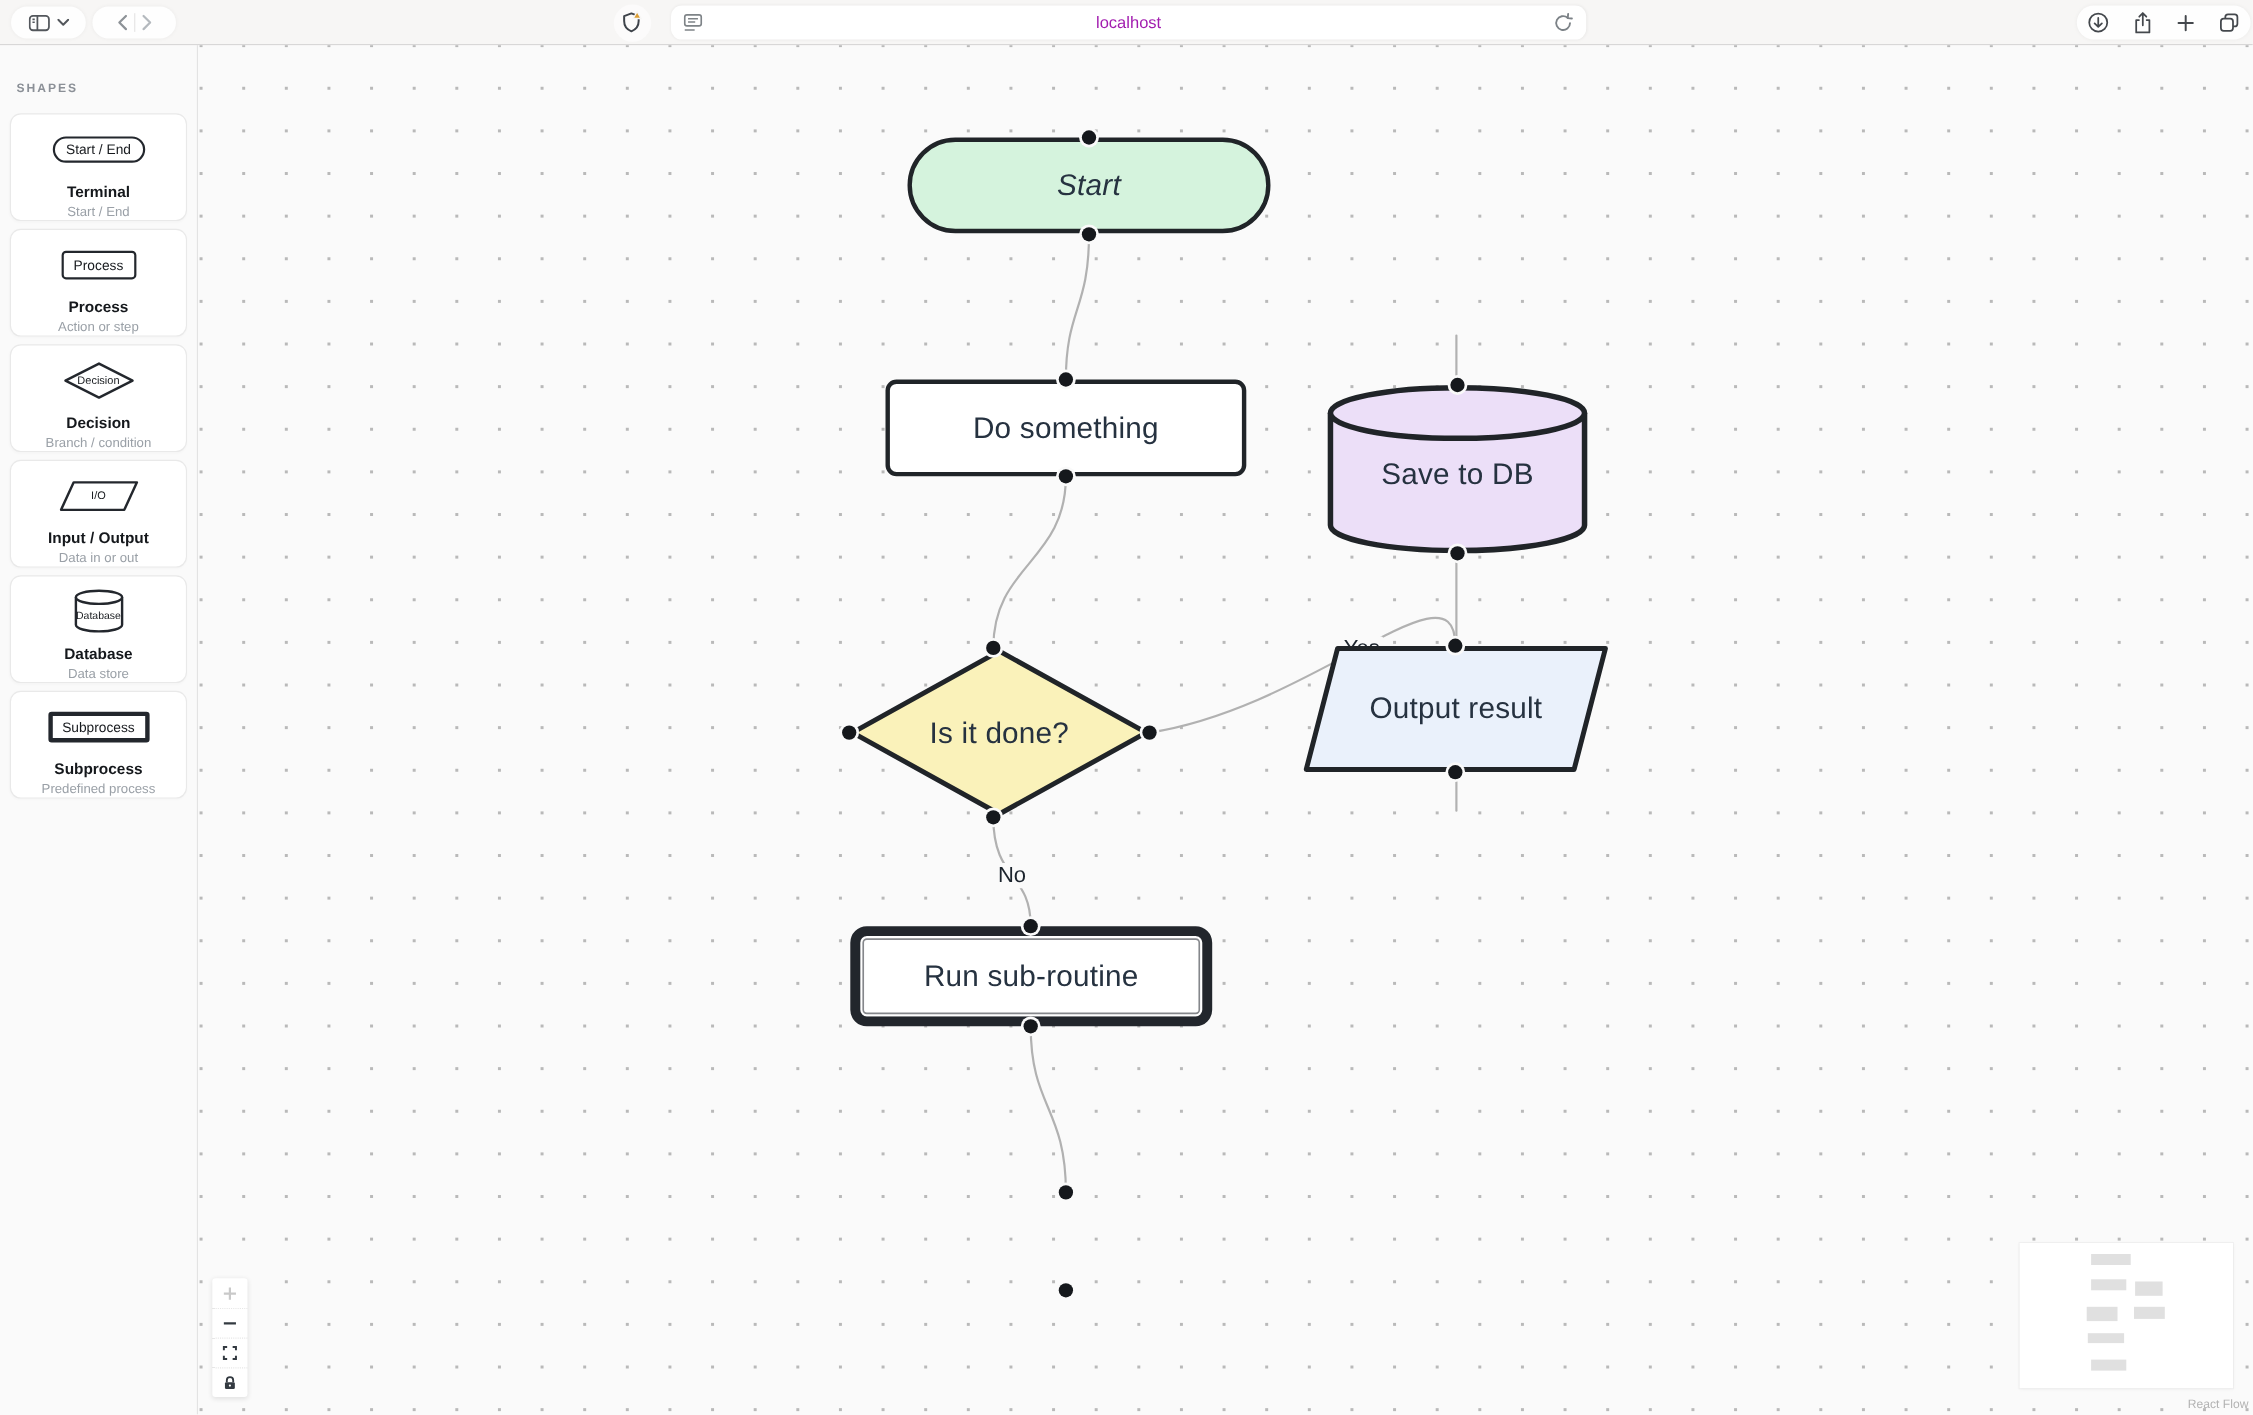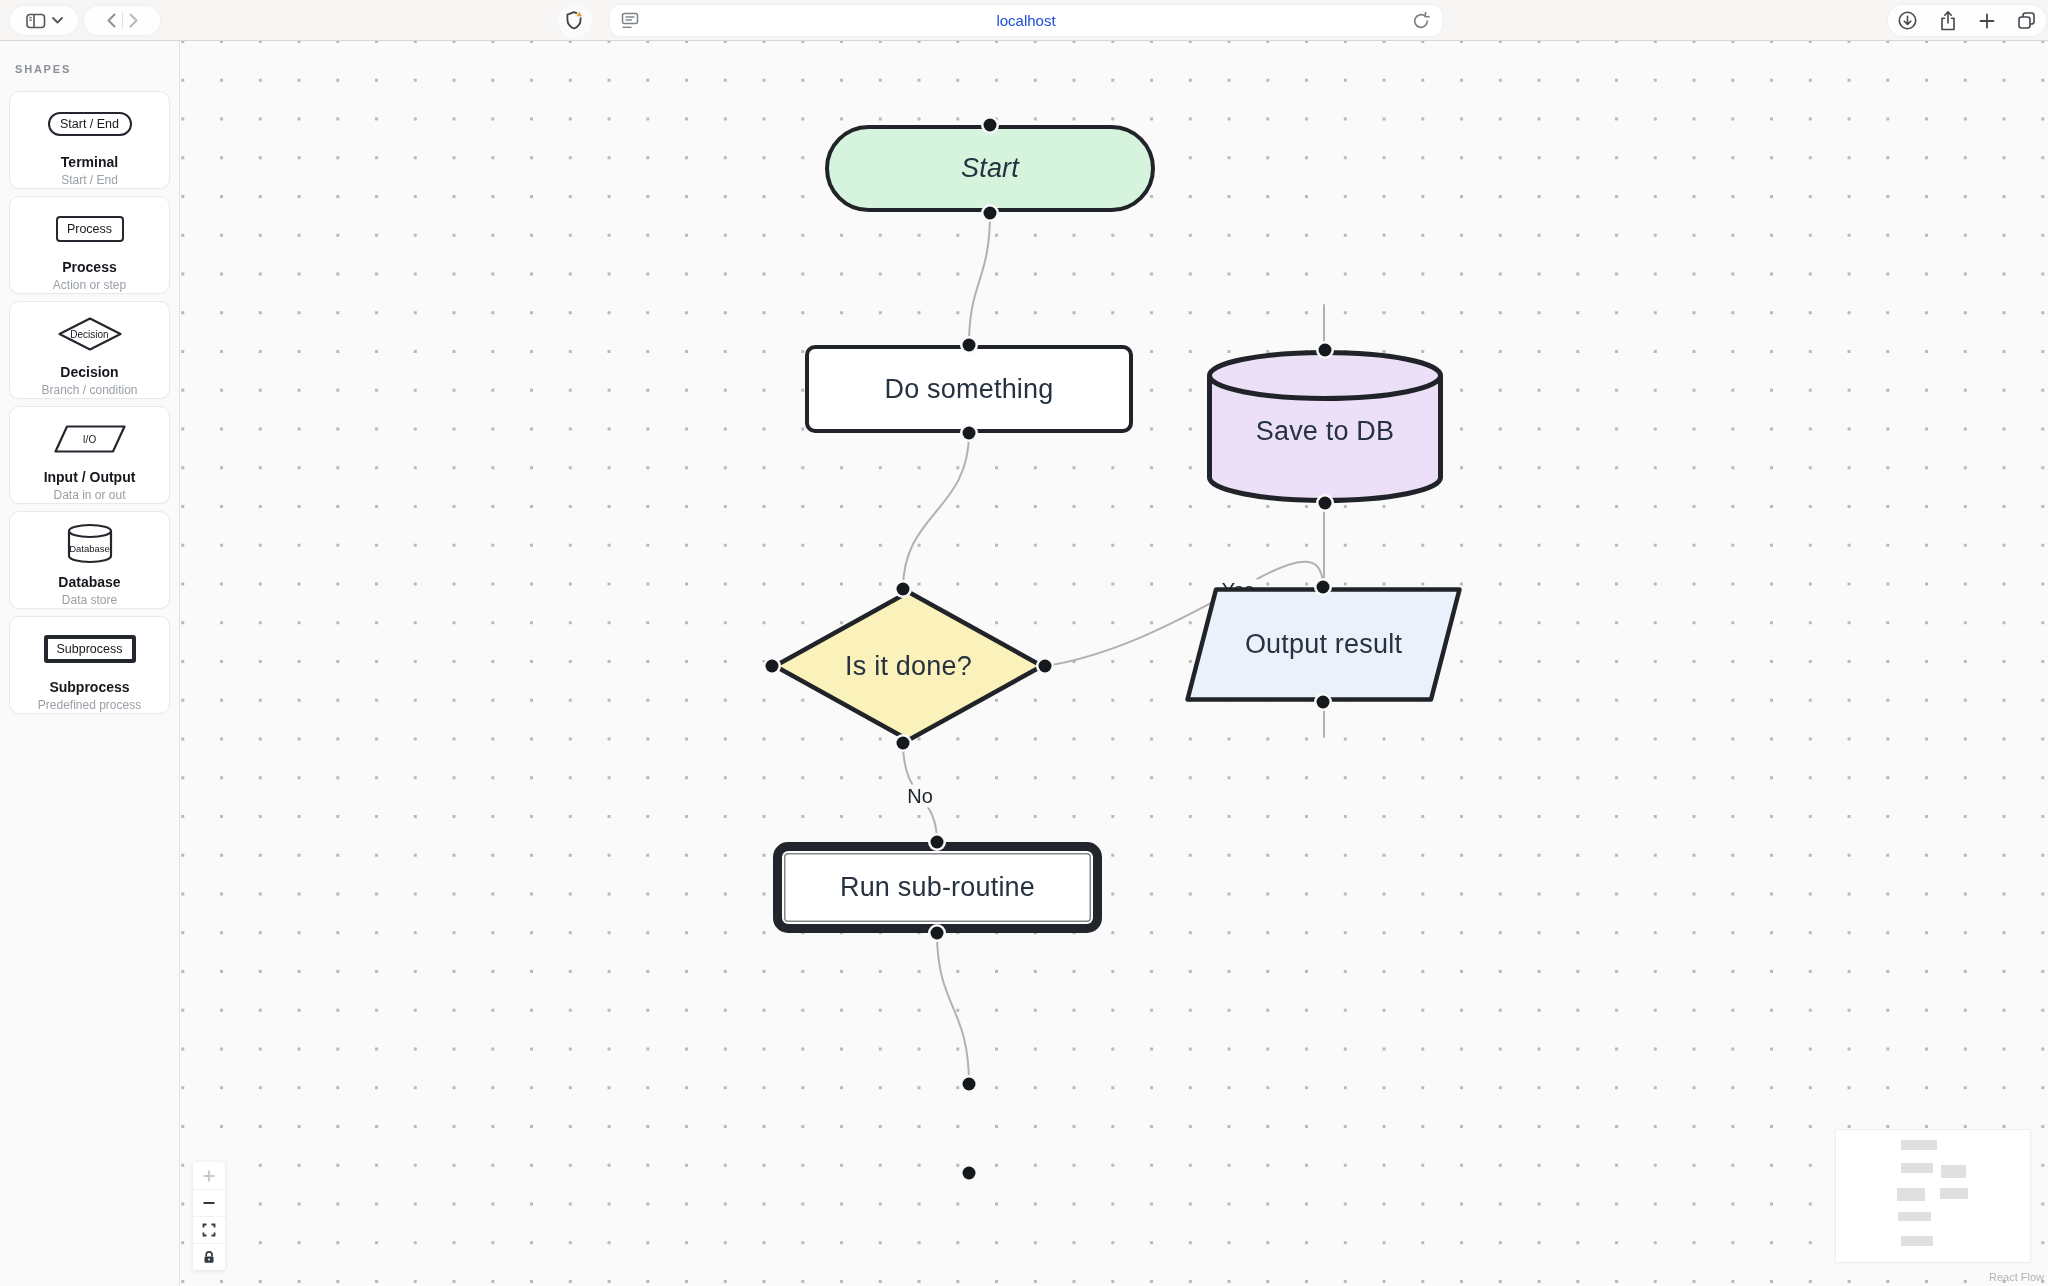--- a/index.html
+++ b/index.html
@@ -11,30 +11,30 @@
   .pill { position:absolute; background:#fefefe; border-radius:16px; box-shadow:0 0 4px rgba(0,0,0,.05);
     display:flex; align-items:center; justify-content:center; }
   .tb-btn { background:none; border:none; cursor:pointer; display:flex; align-items:center; justify-content:center; padding:0 6px; height:100%; }
   .pill-toggle { left:10px; top:6px; width:68px; height:29px; }
   .pill-nav { left:84px; top:6px; width:76px; height:29px; }
   .vsep { width:1px; height:17px; background:#e4e3e3; }
   .shield-btn { position:absolute; left:558px; top:4px; width:34px; height:34px; border:none; cursor:pointer;
     border-radius:50%; background:#fcfbfb; display:flex; align-items:center; justify-content:center; }
   .url-bar { position:absolute; left:610px; top:5px; width:832px; height:31px; background:#ffffff;
     border-radius:10px; box-shadow:0 0 3px rgba(0,0,0,.06); display:flex; align-items:center; cursor:text; }
-  .url-text { position:absolute; left:0; right:0; text-align:center; font-size:15px; color:#1d4ed8; }
+  .url-text { position:absolute; left:0; right:0; text-align:center; font-size:15px; color:#a21caf; }
   .url-left { position:absolute; left:11px; display:flex; }
   .url-right { position:absolute; right:11px; display:flex; }
   .pill-right { left:1888px; top:5px; width:158px; height:31px; border-radius:16px; gap:8px; }
   svg.ic { display:block; }
 
   
   .app { display:flex; height:1245px; }
   aside.sidebar { width:180px; background:#fafafa; border-right:1px solid #e3e3e3; padding:22px 9px 0; flex:none; }
-  .shapes-hdr { font-size:11px; font-weight:700; letter-spacing:1.8px; color:#8b9097; margin:0 0 16px 6px; }
+  .shapes-hdr { font-size:11px; font-weight:700; letter-spacing:1.8px; color:#8b9097; margin:12px 0 16px 6px; }
   .card { background:#ffffff; border:1px solid #e9e9e9; border-radius:10px; height:98px; margin-bottom:7px;
     display:flex; flex-direction:column; align-items:center; cursor:grab; box-shadow:0 1px 2px rgba(0,0,0,.02); }
   .glyph { height:46px; margin-top:9px; display:flex; align-items:center; justify-content:center; position:relative; }
   .g-label { font-size:12.5px; color:#16191d; white-space:nowrap; }
   .g-overlay { position:absolute; left:0; top:0; right:0; bottom:0; display:flex; align-items:center; justify-content:center; }
   .g-terminal { width:84px; height:24px; border:2px solid #23272d; border-radius:13px;
     display:flex; align-items:center; justify-content:center; background:#fff; }
   .g-process  { width:68px; height:26px; border:2.5px solid #23272d; border-radius:4px;
     display:flex; align-items:center; justify-content:center; background:#fff; }
   .g-sub { width:92px; height:28px; border:4.5px solid #23272d; border-radius:3px;

